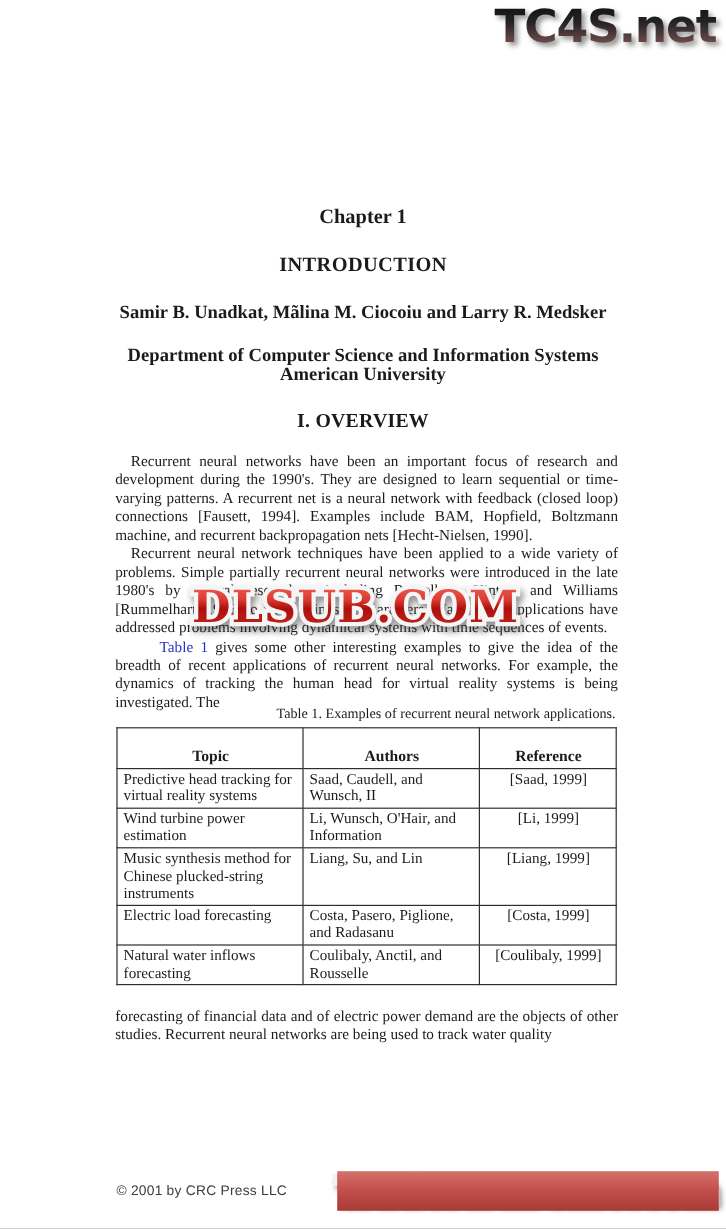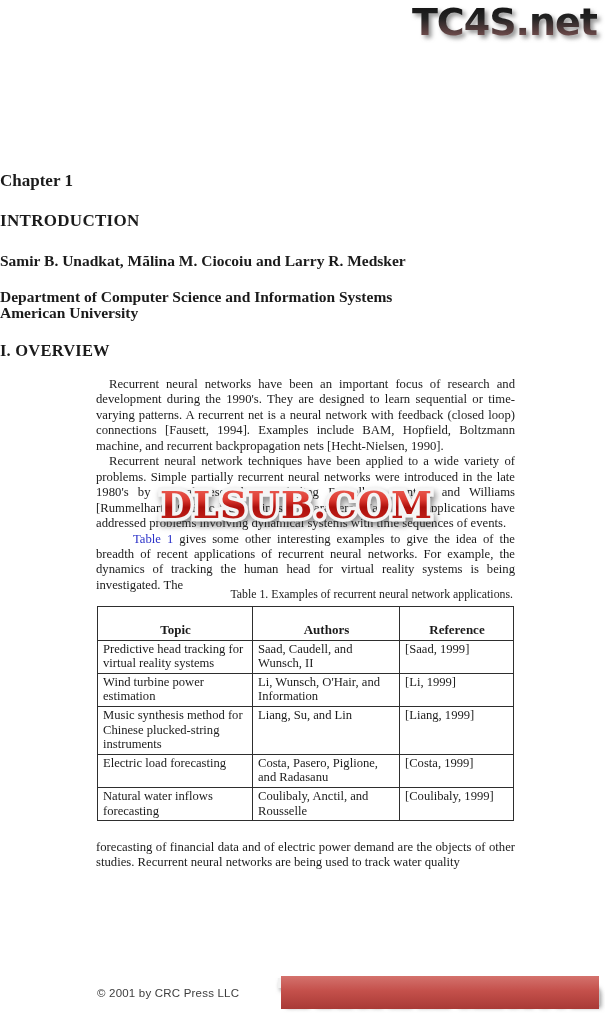--- a/index.html
+++ b/index.html
@@ -4,21 +4,21 @@
 <style>
   * { margin:0; padding:0; box-sizing:border-box; }
   html,body { background:#888; }
   .page {
     position:relative; width:605px; height:1024px; margin:0 auto;
     background:#ffffff; overflow:hidden;
     font-family:"Liberation Serif", serif; color:#1b1b1b;
   }
 
   
-  .h { position:absolute; left:0; width:605px; font-weight:bold; }
+  .h { position:absolute; left:0; width:605px; text-align:center; font-weight:bold; }
   .h-chapter   { top:171px; font-size:17px; }
   .h-title     { top:211px; font-size:17px; letter-spacing:.3px; }
   .h-authors   { top:252px; font-size:15.5px; }
   .h-affil1    { top:288px; font-size:15.5px; }
   .h-affil2    { top:304px; font-size:15.5px; }
   .h-section   { top:341px; font-size:16.5px; letter-spacing:.2px; }
 
   
   .body-block { position:absolute; left:96px; top:377px; width:419px;
     font-size:12.7px; line-height:15.45px; text-align:justify; }
@@ -32,21 +32,21 @@
     text-align:right; font-size:11.8px; }
   table.apps { position:absolute; left:97px; top:606px; width:416px;
     border-collapse:collapse; table-layout:fixed;
     font-size:12.6px; line-height:14.6px; }
   table.apps col.c1 { width:155px; }
   table.apps col.c2 { width:147px; }
   table.apps col.c3 { width:114px; }
   table.apps th, table.apps td {
     border:1px solid #2e2e2e; vertical-align:top; padding:1px 4px 2px 5px; }
   table.apps th { text-align:center; font-size:13px; height:20px; padding-top:16px; }
-  table.apps td.ref { text-align:left; }
+  table.apps td.ref { text-align:center; }
   tr.r2 { height:31px; } tr.r3 { height:45px; }
 
   
   .copyright { position:absolute; left:97px; top:987px;
     font-family:"Liberation Sans", sans-serif; font-size:11.5px; color:#3d3d3d;
     letter-spacing:.2px; }
 
   
   .wm { position:absolute; white-space:nowrap; }
   .wm .outline { position:absolute; left:0; top:0;

